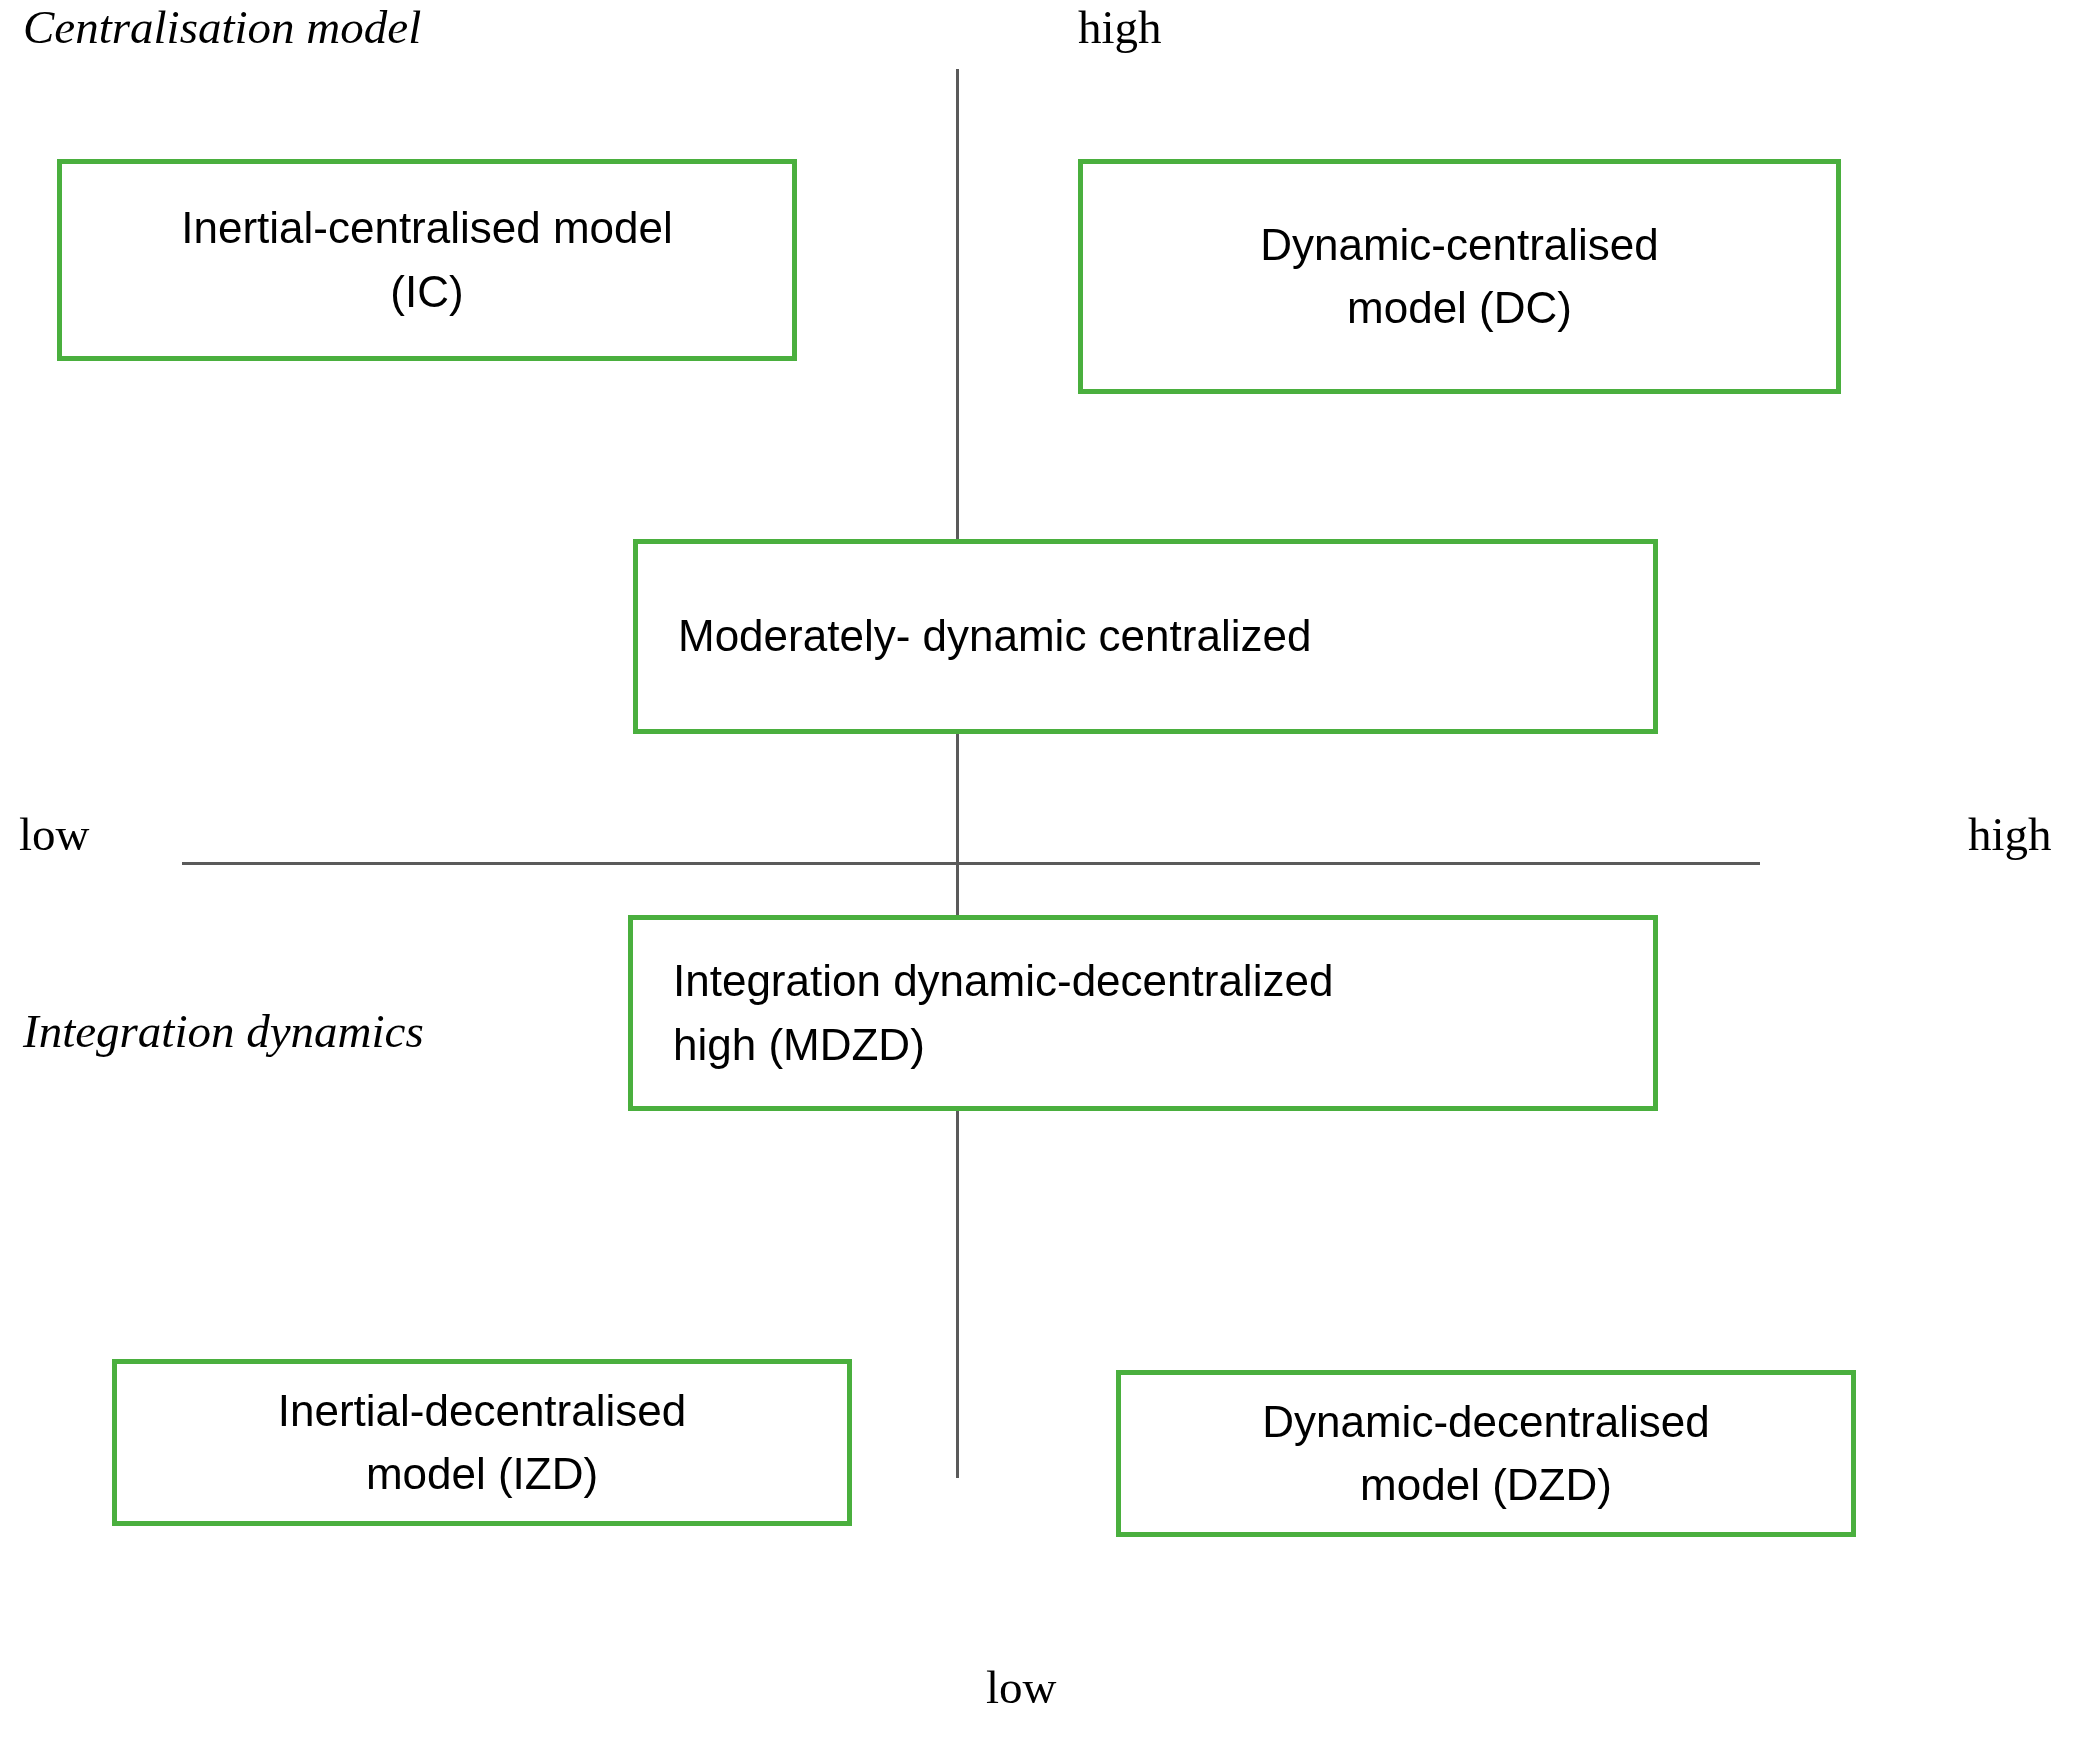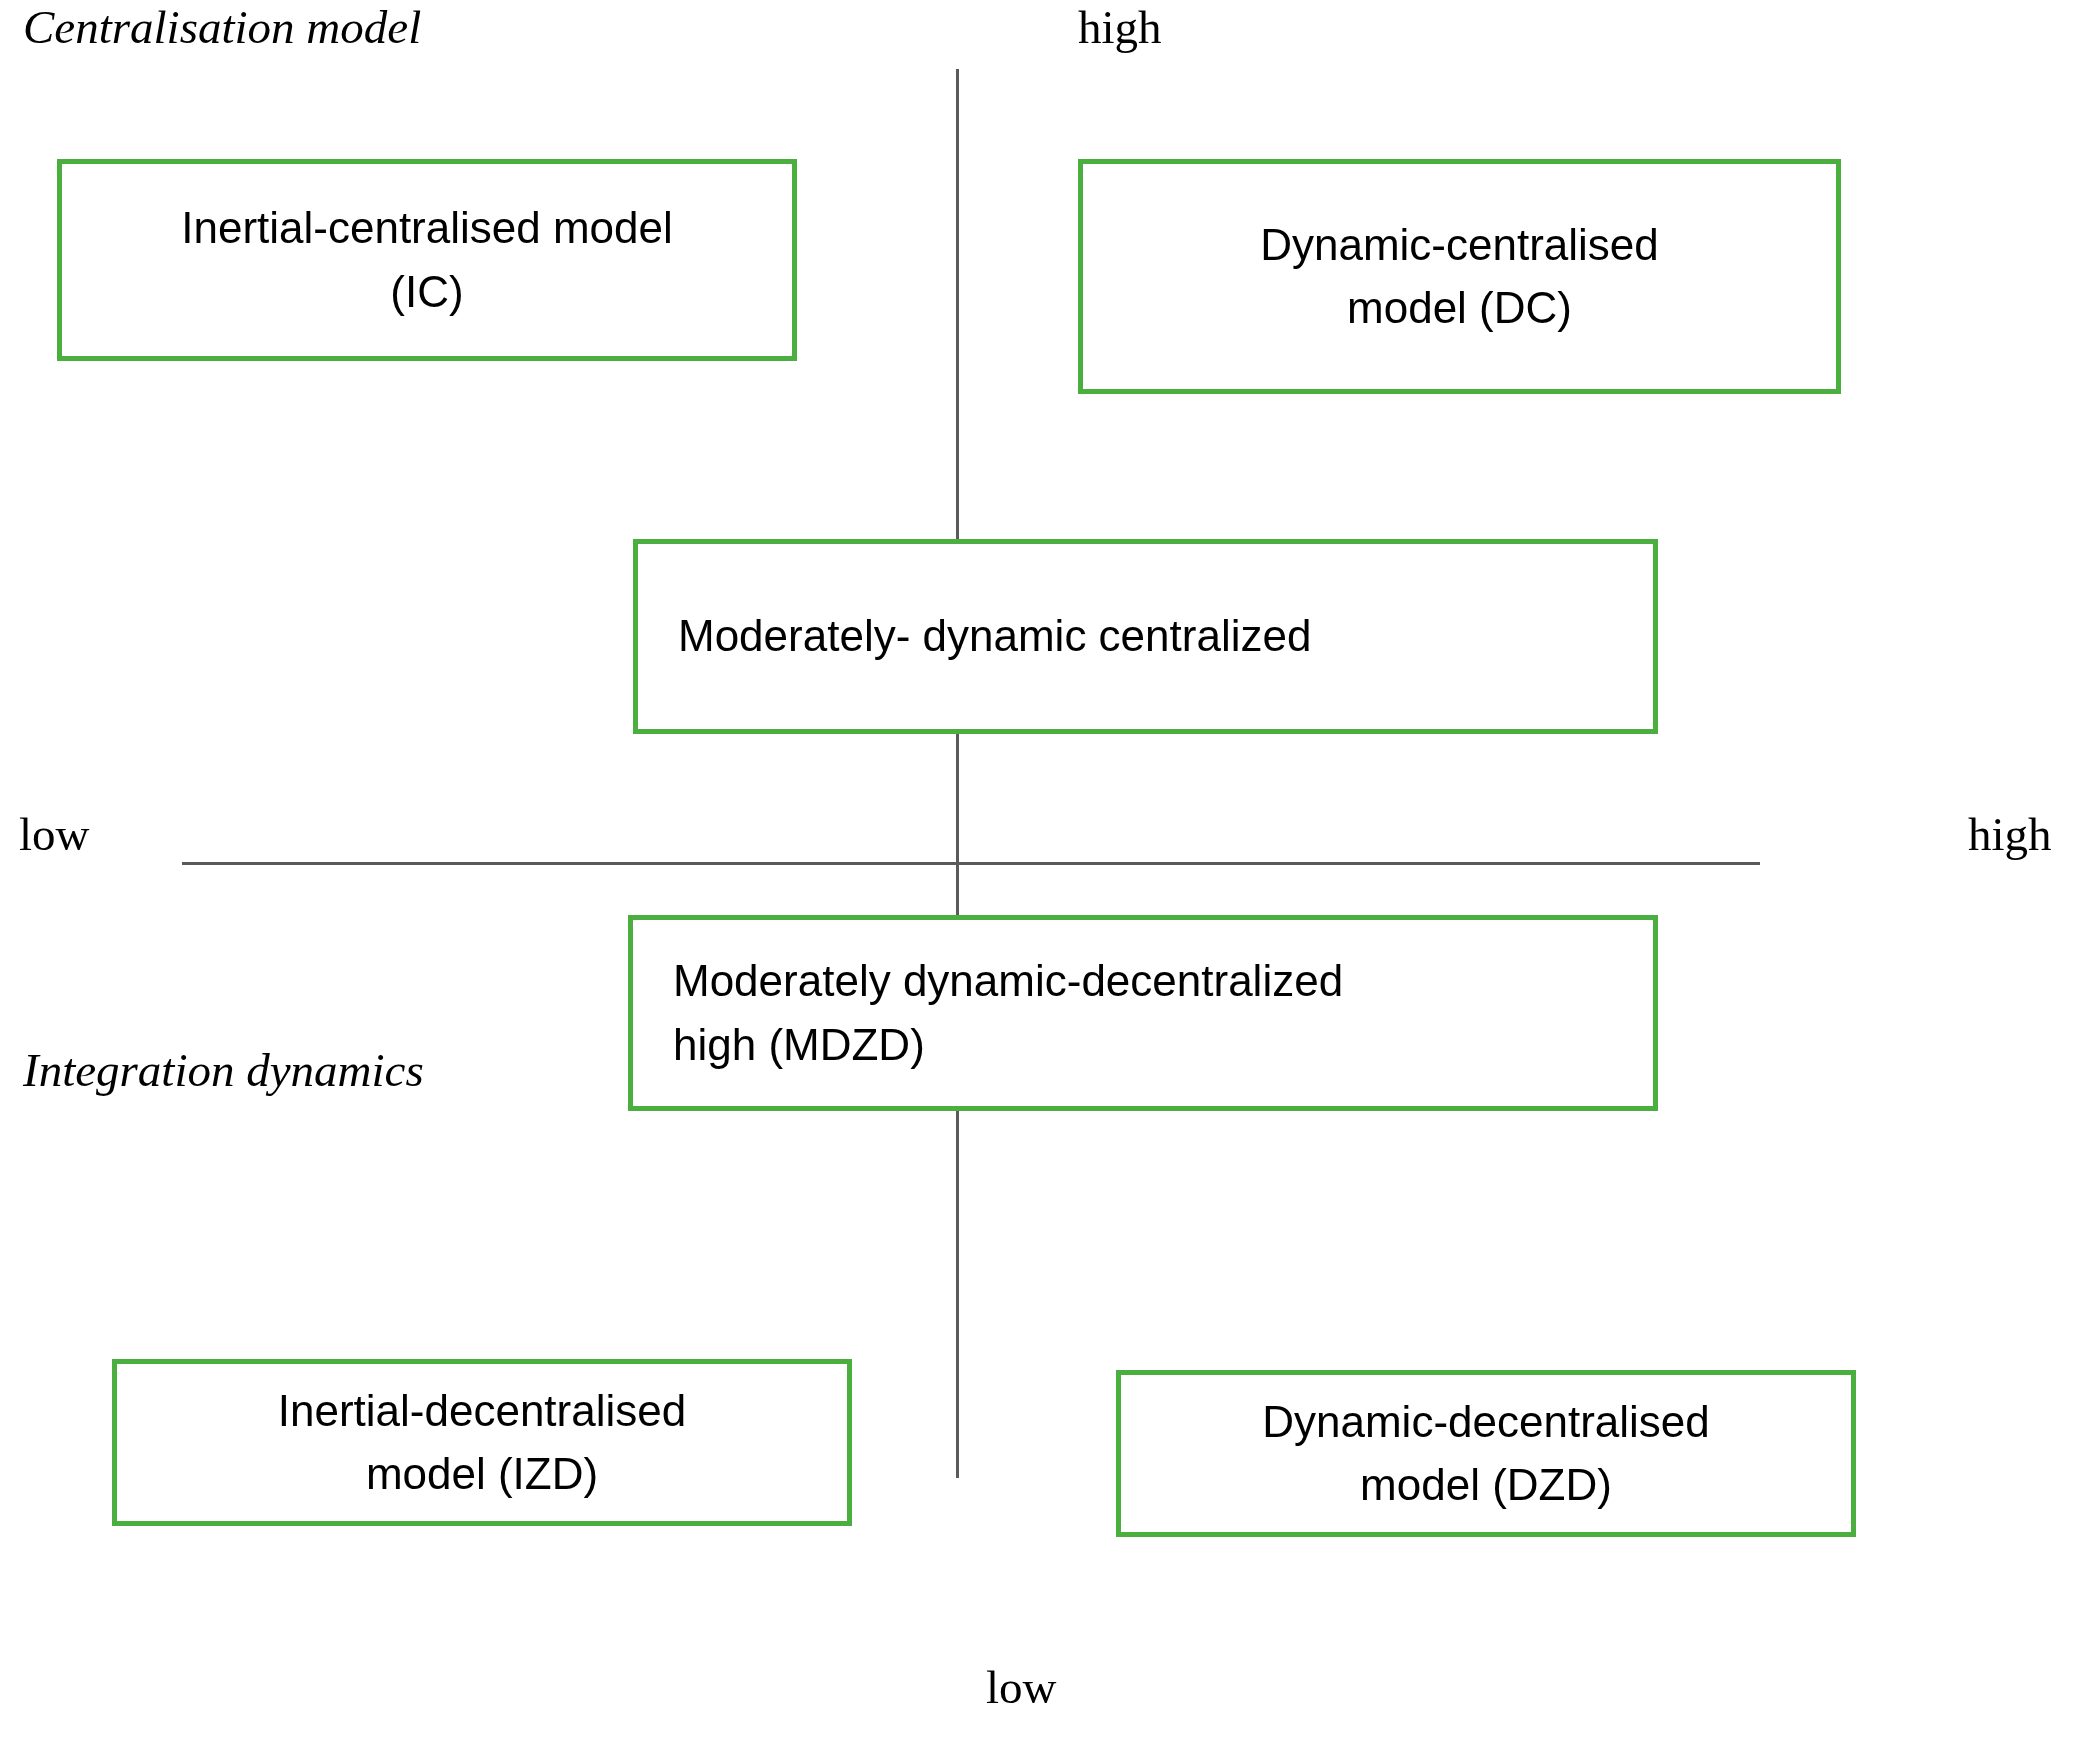--- a/index.html
+++ b/index.html
@@ -44,21 +44,21 @@
   .dim-title{
     position:absolute;
     font-family:"Liberation Serif", serif;
     font-style:italic;
     font-size:47px;
     color:#000000;
     white-space:nowrap;
     line-height:1;
   }
   #title-centralisation{ left:23px; top:3.8px; }
-  #title-integration{ left:23px; top:1008px;margin-top:39px; }
+  #title-integration{ left:23px; top:1008px; }
 
   
   .qbox{
     position:absolute;
     box-sizing:border-box;
     border:5.7px solid #4aaf3e;
     background:#ffffff;
     display:flex;
     flex-direction:column;
     justify-content:center;
@@ -106,21 +106,21 @@
   <div class="qbox centered" id="box-dc">
     <span class="line">Dynamic-centralised</span>
     <span class="line">model (DC)</span>
   </div>
 
   <div class="qbox lefted" id="box-mdc">
     <span class="line">Moderately- dynamic centralized</span>
   </div>
 
   <div class="qbox lefted" id="box-mdzd">
-    <span class="line">Moderately dynamic-decentralized</span>
+    <span class="line">Integration dynamic-decentralized</span>
     <span class="line">high (MDZD)</span>
   </div>
 
   <div class="qbox centered" id="box-izd">
     <span class="line">Inertial-decentralised</span>
     <span class="line">model (IZD)</span>
   </div>
 
   <div class="qbox centered" id="box-dzd">
     <span class="line">Dynamic-decentralised</span>

